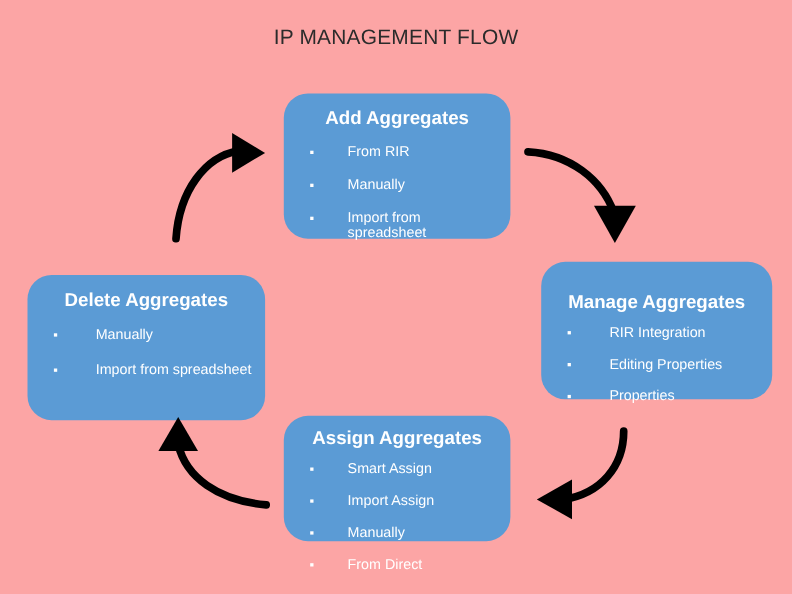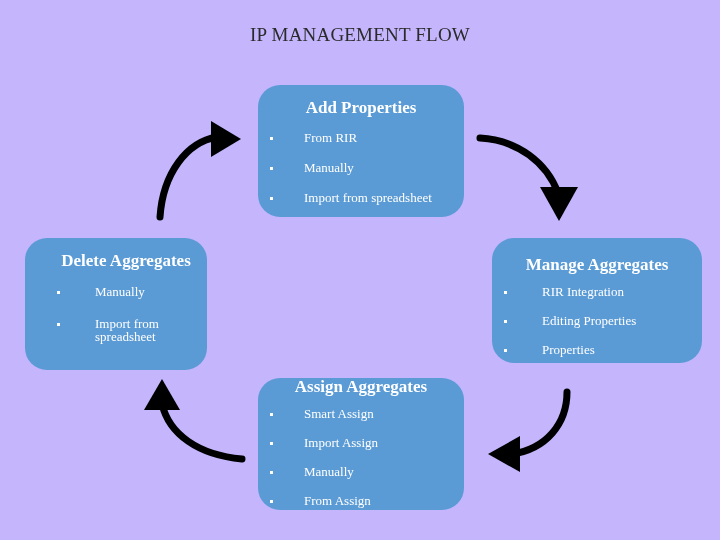--- a/index.html
+++ b/index.html
@@ -10,22 +10,21 @@
     width: 720px;
     height: 540px;
     background: #ffffff;
     font-family: "Liberation Sans", sans-serif;
     overflow: hidden;
   }
   #canvas {
     position: relative;
     width: 720px;
     height: 540px;
-    background: #c4b5fd;
-    font-family: Liberation Serif, serif;
+    background: #fca5a5;
   }
   #diagram-title {
     position: absolute;
     left: 0;
     top: 24px;
     width: 720px;
     text-align: center;
     font-size: 19px;
     font-weight: 400;
     color: #2b2b2b;
@@ -40,21 +39,21 @@
   }
   .box-title {
     text-align: center;
     font-weight: bold;
     font-size: 17px;
     color: #ffffff;
     line-height: 1.1;
   }
   .bullet-list {
     list-style: none;
-    margin: 0;
+    margin: 12px;
     padding: 0;
   }
   .bullet-item {
     position: relative;
     font-size: 13px;
     color: #ffffff;
     line-height: 1.0;
     padding-left: 46px;
   }
   .bullet-marker {
@@ -74,41 +73,41 @@
     padding-top: 14px;
   }
   #box-add .bullet-list { margin-top: 13px; }
   #box-add .bullet-item { margin-bottom: 17px; }
 
   #box-manage {
     left: 492px;
     top: 238px;
     width: 210px;
     height: 125px;
-    padding-top: 18px;
+    padding-top: 28px;
   }
   #box-manage .bullet-list { margin-top: 10px; }
   #box-manage .bullet-item { margin-bottom: 16px; padding-left: 50px; }
 
   #box-assign {
     left: 258px;
     top: 378px;
     width: 206px;
-    height: 132px;
+    height: 114px;
+    padding-top: 12px;
   }
   #box-assign .bullet-list { margin-top: 10px; }
   #box-assign .bullet-item { margin-bottom: 16px; }
 
   #box-delete {
     left: 25px;
-    top: 238px;
-    width: 182px;
+    top: 250px;
+    width: 216px;
     height: 132px;
     padding-top: 14px;
-    padding-left: 20px;
   }
   #box-delete .bullet-list { margin-top: 14px; }
   #box-delete .bullet-item { margin-bottom: 19px; padding-left: 50px; }
 
   .arrow-svg {
     position: absolute;
     overflow: visible;
   }
   #arrow-add-to-manage { left: 470px; top: 125px; }
   #arrow-manage-to-assign { left: 470px; top: 390px; }
@@ -116,21 +115,21 @@
   #arrow-delete-to-add { left: 145px; top: 115px; }
 </style>
 </head>
 <body>
 
 <div id="canvas">
 
   <div id="diagram-title">IP MANAGEMENT FLOW</div>
 
   <div class="flow-box" id="box-add">
-    <div class="box-title">Add Properties</div>
+    <div class="box-title">Add Aggregates</div>
     <ul class="bullet-list">
       <li class="bullet-item">
         <span class="bullet-marker"></span>
         <span>From RIR</span>
       </li>
       <li class="bullet-item">
         <span class="bullet-marker"></span>
         <span>Manually</span>
       </li>
       <li class="bullet-item">
@@ -168,21 +167,21 @@
       <li class="bullet-item">
         <span class="bullet-marker"></span>
         <span>Import Assign</span>
       </li>
       <li class="bullet-item">
         <span class="bullet-marker"></span>
         <span>Manually</span>
       </li>
       <li class="bullet-item">
         <span class="bullet-marker"></span>
-        <span>From Assign</span>
+        <span>From Direct</span>
       </li>
     </ul>
   </div>
 
   <div class="flow-box" id="box-delete">
     <div class="box-title">Delete Aggregates</div>
     <ul class="bullet-list">
       <li class="bullet-item">
         <span class="bullet-marker"></span>
         <span>Manually</span>

